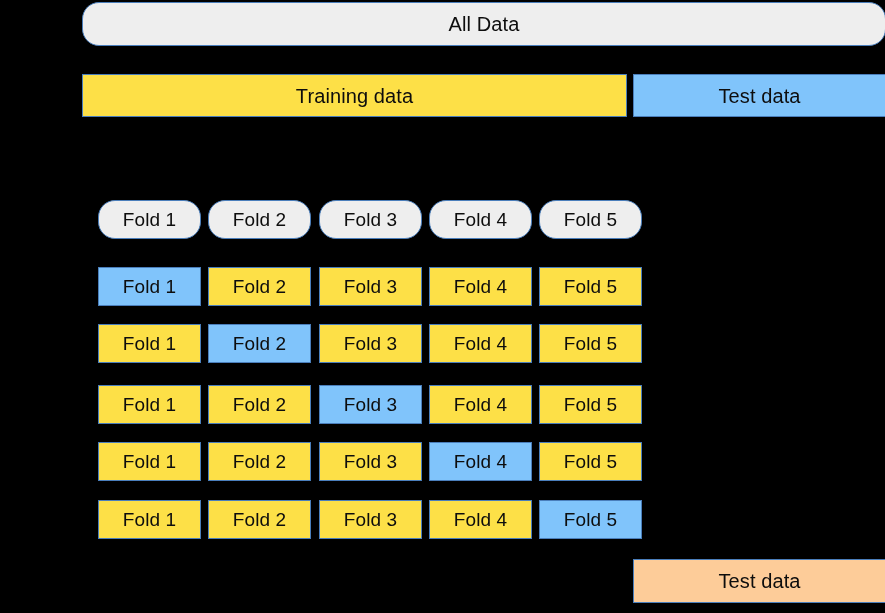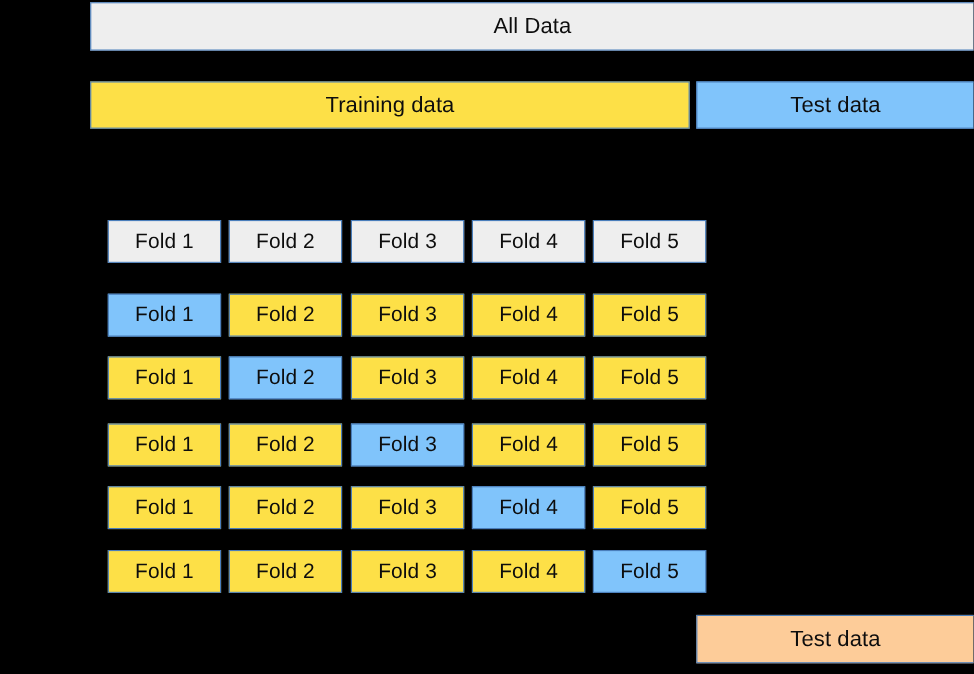--- a/index.html
+++ b/index.html
@@ -30,21 +30,21 @@
     font-size: 19px;
     line-height: 1;
     letter-spacing: 0.1px;
     white-space: nowrap;
     font-family: "Liberation Sans", sans-serif;
   }
   .box.wide   { font-size: 20px; }
   .box.fold   { font-size: 19px; }
 
   
-  .fill-gray   { background: #eeeeee; }
+  .fill-gray   { background: #eeeeee; border-radius: 17px; }
   .fill-green  { background: #fde047; }
   .fill-blue   { background: #80c4fb; }
   .fill-orange { background: #fdcc99; }
 
   .row-group { position: absolute; left: 16px; top: 0; width: 885px; height: 613px; }
 </style>
 </head>
 <body>
 
 <div id="canvas">

